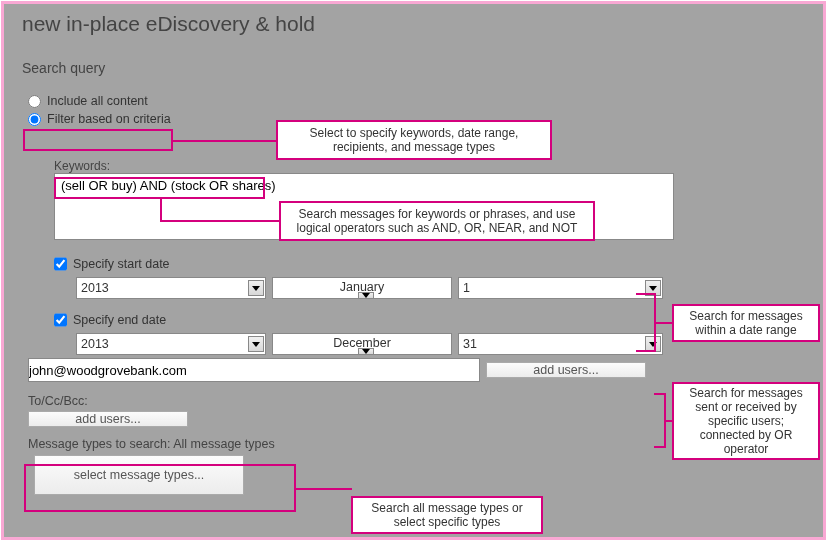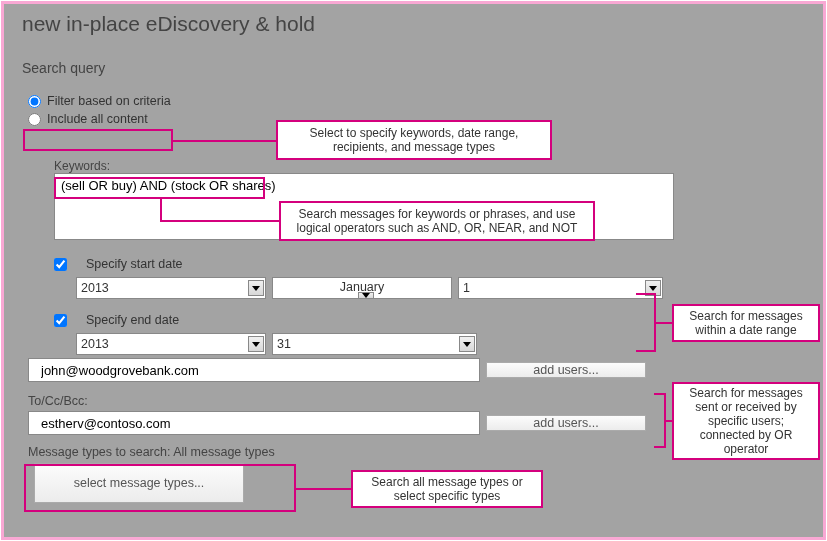--- a/index.html
+++ b/index.html
@@ -86,22 +86,21 @@
       height: 67px;
       border: 1px solid #888;
       font-family: inherit;
       font-size: 13px;
       padding: 4px 6px;
       resize: none;
       outline: none;
     }
     .check-row {
       display: flex;
-      align-items: center;
-      gap: 19px;
+      gap: 6px;
       margin-top: 14px;
       font-size: 12.5px;
     }
     .date-row {
       display: flex;
       gap: 6px;
       margin-top: 6px;
       margin-left: 22px;
     }
     .select {
@@ -145,21 +144,21 @@
     .input-row {
       display: flex;
       gap: 6px;
       margin-top: 3px;
       align-items: center;
     }
     .text-input {
       width: 452px;
       height: 24px;
       border: 1px solid #888;
-      padding: 2px 12px;
+      padding: 2px 0;
       font-size: 13px;
       font-family: inherit;
     }
     .btn {
       height: 16px;
       border: 1px solid #aaa;
       background: linear-gradient(#fcfcfc, #ececec);
       font-size: 12.5px;
       color: #555;
       padding: 0 14px;
@@ -194,26 +193,26 @@
   </style>
 </head>
 <body>
 <div class="container">
 
   <div class="page-title">new in-place eDiscovery &amp; hold</div>
   <div class="section-title">Search query</div>
 
   <div class="options">
     <label class="radio-row">
+      <input type="radio" name="mode" style="">
+      <span>Include all content</span>
+    </label>
+    <label class="radio-row">
       <input type="radio" name="mode" checked="" style="">
       <span>Filter based on criteria</span>
-    </label>
-    <label class="radio-row">
-      <input type="radio" name="mode" style="">
-      <span>Include all content</span>
     </label>
   </div>
 
   <div class="form-area">
     <div class="indent">
       <div class="label">Keywords:</div>
       <textarea class="keywords-area" style="">(sell OR buy) AND (stock OR shares)</textarea>
 
       <label class="check-row">
         <input type="checkbox" checked="" style="">
@@ -236,35 +235,38 @@
 
       <label class="check-row">
         <input type="checkbox" checked="" style="">
         <span>Specify end date</span>
       </label>
       <div class="date-row">
         <div class="select w-year">
           <span class="sel-text">2013</span>
           <span class="sel-btn"></span>
         </div>
+        <div class="select w-month">
+          <span class="sel-text">December</span>
+          <span class="sel-btn"></span>
+        </div>
         <div class="select w-day">
           <span class="sel-text">31</span>
           <span class="sel-btn"></span>
         </div>
       </div>
     </div>
 
     <div class="input-row">
       <input class="text-input" value="john@woodgrovebank.com" style="">
       <button class="btn">add users...</button>
     </div>
 
     <div class="field-label">To/Cc/Bcc:</div>
     <div class="input-row">
-      <input class="text-input" value="estherv@contoso.com" style="">
       <button class="btn">add users...</button>
     </div>
 
     <div class="msg-types-label">Message types to search:  All message types</div>
     <button class="select-types-btn">select message types...</button>
   </div>
 
   <div class="magenta-box" style="left:19px; top:125px; width:150px; height:22px;"></div>
   <div class="magenta-line" style="left:169px; top:136px; width:105px; height:2px;"></div>
   <div class="callout-box" style="left:272px; top:116px; width:276px; height:40px;">Select to specify keywords, date range, recipients, and message types</div>
@@ -281,15 +283,15 @@
   <div class="callout-box" style="left:668px; top:300px; width:148px; height:38px;">Search for messages within a date range</div>
 
   <div class="magenta-line" style="left:650px; top:389px; width:12px; height:2px;"></div>
   <div class="magenta-line" style="left:650px; top:442px; width:12px; height:2px;"></div>
   <div class="magenta-line" style="left:660px; top:389px; width:2px; height:55px;"></div>
   <div class="magenta-line" style="left:662px; top:416px; width:8px; height:2px;"></div>
   <div class="callout-box" style="left:668px; top:378px; width:148px; height:78px;">Search for messages sent or received by specific users; connected by OR operator</div>
 
   <div class="magenta-box" style="left:20px; top:460px; width:272px; height:48px;"></div>
   <div class="magenta-line" style="left:292px; top:484px; width:56px; height:2px;"></div>
-  <div class="callout-box" style="left:347px; top:466px; width:192px; height:38px;">Search all message types or select specific types</div>
+  <div class="callout-box" style="left:347px; top:492px; width:192px; height:38px;">Search all message types or select specific types</div>
 
 </div>
 
 </body></html>

